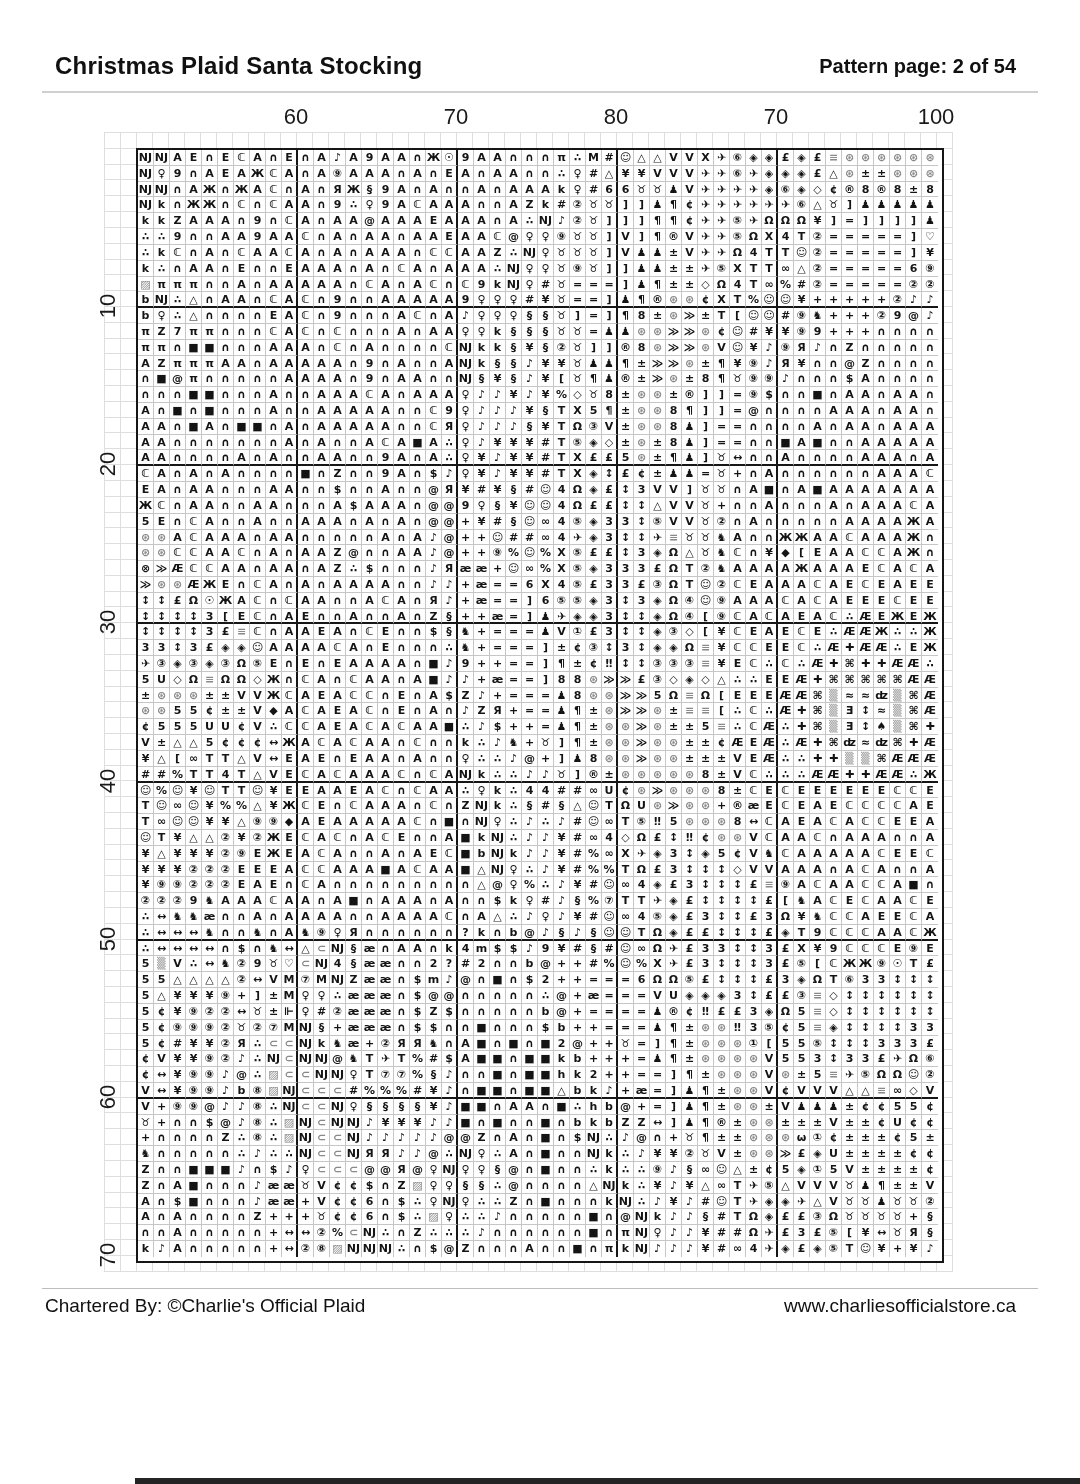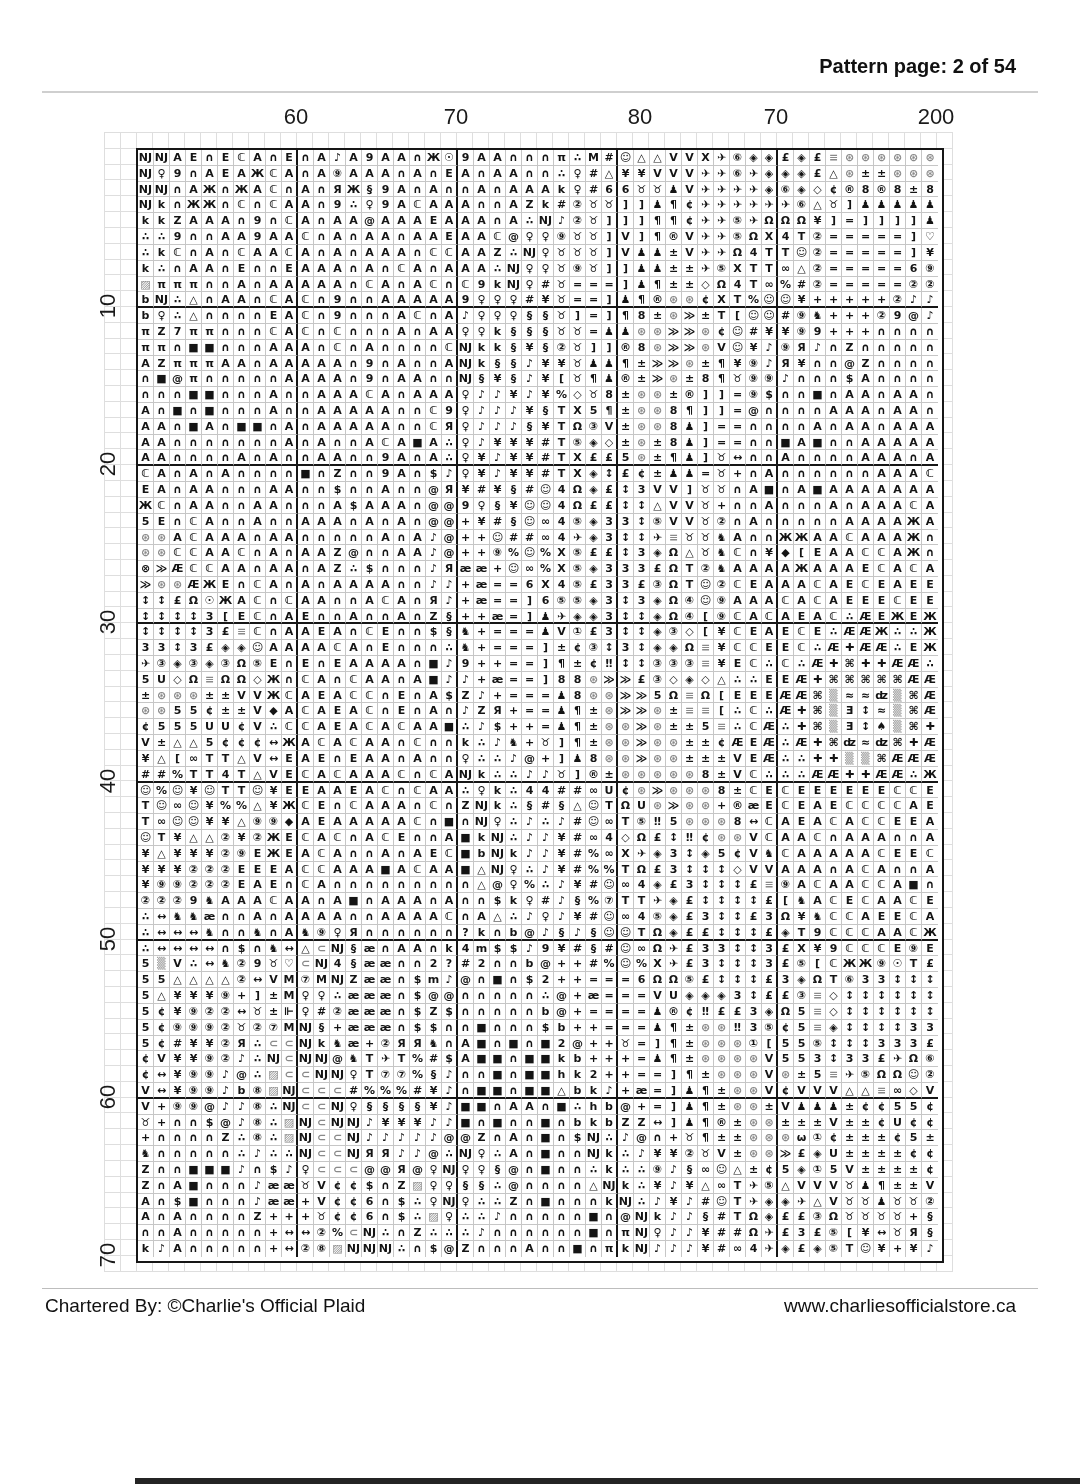--- a/index.html
+++ b/index.html
@@ -28,30 +28,31 @@
   .cell.tb{border-bottom:2px solid #161616;}
   .cell.lastc{border-right:none;}
   .cell.lastr{border-bottom:none;}
   .col-label{position:absolute;top:104px;transform:translateX(-50%);font-size:22px;color:#1a1a1a;}
   .row-label{position:absolute;left:96px;transform:translate(0,-50%) rotate(-90deg);font-size:22px;color:#1a1a1a;}
 </style>
 </head>
 <body>
 
 <div class="page">
+  <div class="hdr-title">Christmas Plaid Santa Stocking</div>
   <div class="hdr-page">Pattern page: 2 of 54</div>
   <div class="hdr-rule"></div>
 
   <div class="outer-grid"></div>
   <div id="col-labels">
       <div class="col-label" style="left: 296px;">60</div>
       <div class="col-label" style="left: 456px;">70</div>
-      <div class="col-label" style="left: 640px;">80</div>
+      <div class="col-label" style="left: 616px;">80</div>
       <div class="col-label" style="left: 776px;">70</div>
-      <div class="col-label" style="left: 936px;">200</div>
+      <div class="col-label" style="left: 936px;">100</div>
     </div>
   <div id="row-labels">
       <div class="row-label" style="top: 306.143px;">10</div>
       <div class="row-label" style="top: 464.286px;">20</div>
       <div class="row-label" style="top: 622.429px;">30</div>
       <div class="row-label" style="top: 780.572px;">40</div>
       <div class="row-label" style="top: 938.715px;">50</div>
       <div class="row-label" style="top: 1096.86px;">60</div>
       <div class="row-label" style="top: 1255px;">70</div>
     </div>

